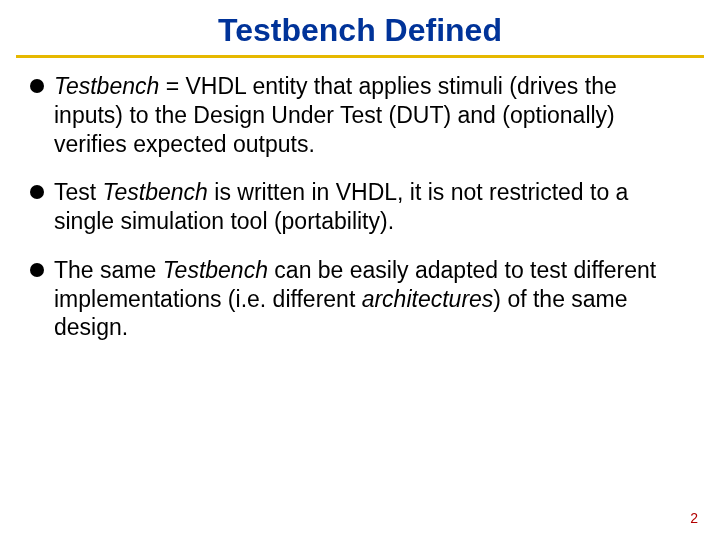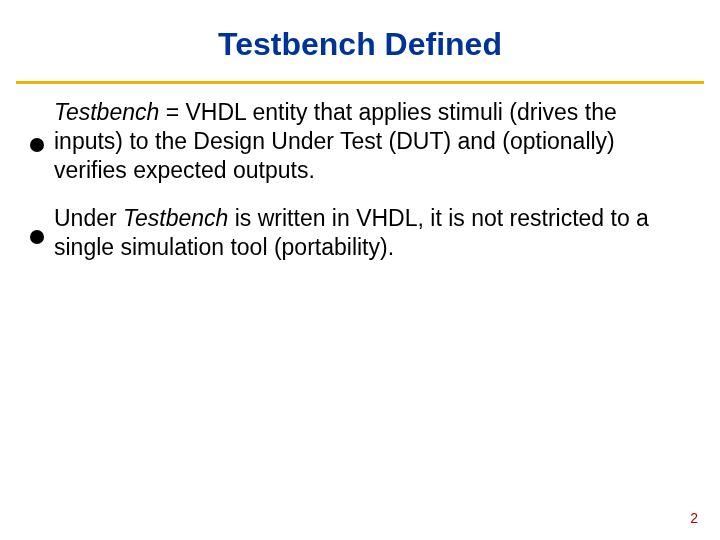--- a/index.html
+++ b/index.html
@@ -14,34 +14,33 @@
     width: 720px;
     height: 540px;
     padding: 12px 0 0 0;
     position: relative;
   }
   .title {
     text-align: center;
     font-size: 32px;
     font-weight: bold;
     color: #003399;
-    padding-bottom: 18px;
-    margin-top: 14px;
+    padding-bottom: 6px;
   }
   .rule {
     height: 3px;
     background: #e6b800;
     margin: 0 16px 14px 16px;
   }
   .content {
     padding: 0 30px 0 30px;
   }
   .bullet-item {
     display: flex;
-    align-items: center;
+    align-items: flex-start;
     margin-bottom: 20px;
     font-size: 23px;
     line-height: 1.25;
     color: #000000;
   }
   .bullet-marker {
     width: 14px;
     height: 14px;
     background: #000000;
     border-radius: 50%;
@@ -72,21 +71,27 @@
       <div class="bullet-marker"></div>
       <div class="bullet-text">
         <span class="italic">Testbench</span><span> = </span><span>VHDL entity that applies stimuli (drives the inputs) to the Design Under Test (DUT) and (optionally) verifies expected outputs.</span>
       </div>
     </div>
 
 
     <div class="bullet-item">
       <div class="bullet-marker"></div>
       <div class="bullet-text">
-        <span>Under </span><span class="italic">Testbench</span><span> is written in VHDL, it is not restricted to a single simulation tool (portability).</span>
+        <span>Test </span><span class="italic">Testbench</span><span> is written in VHDL, it is not restricted to a single simulation tool (portability).</span>
       </div>
     </div>
 
+    <div class="bullet-item">
+      <div class="bullet-marker"></div>
+      <div class="bullet-text">
+        <span>The same </span><span class="italic">Testbench</span><span> can be easily adapted to test different implementations (i.e. different </span><span class="italic">architectures</span><span>) of the same design.</span>
+      </div>
+    </div>
 
   </div>
 
   <div class="page-num">2</div>
 </div>
 
 </body></html>

